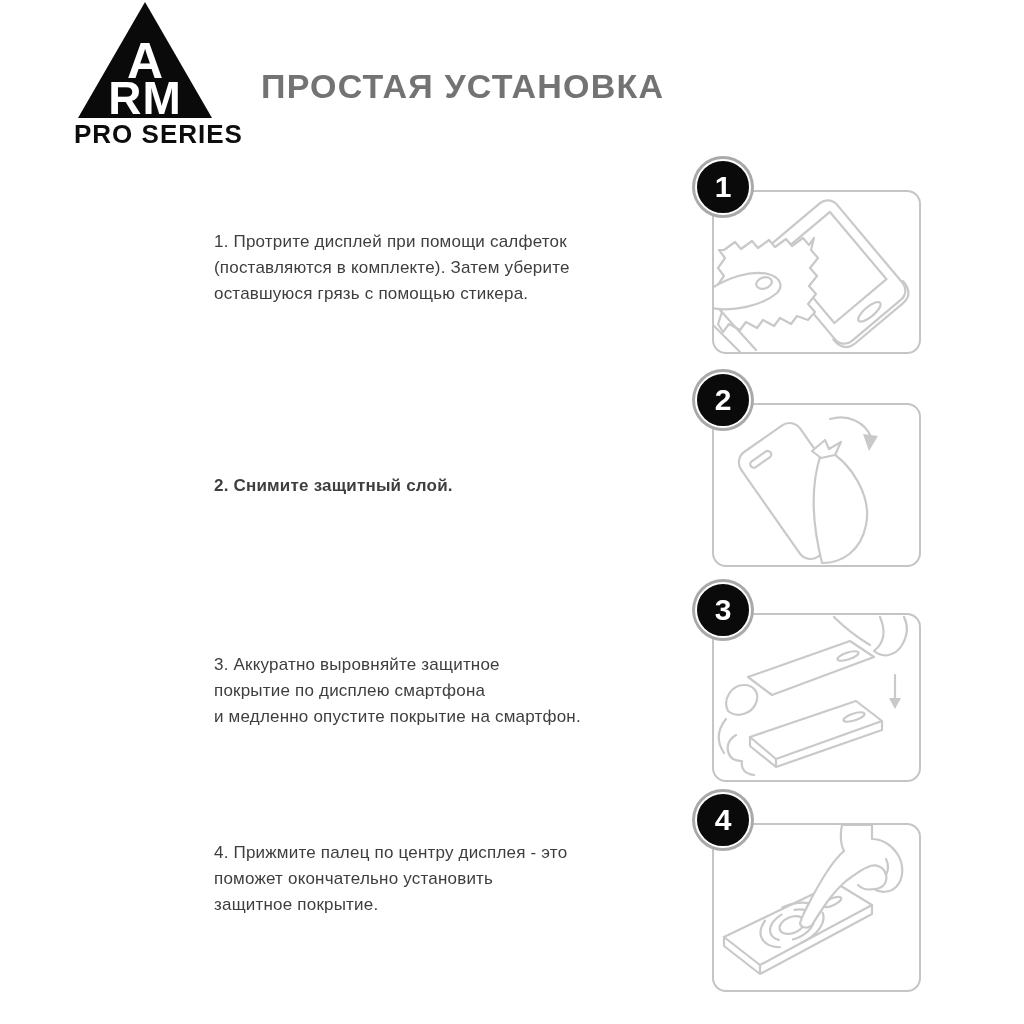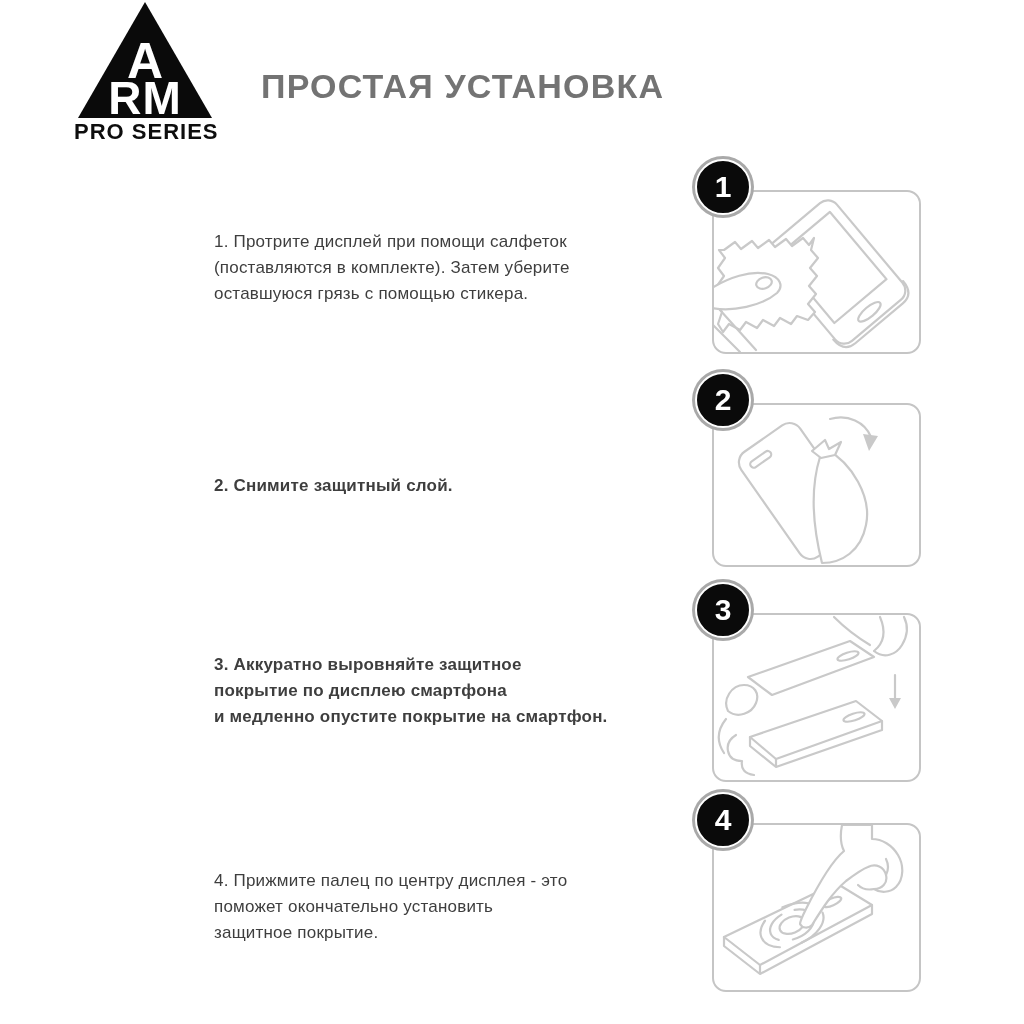--- a/index.html
+++ b/index.html
@@ -4,37 +4,37 @@
 <style>
   html,body{margin:0;padding:0;}
   body{
     width:1024px;height:1024px;background:#ffffff;position:relative;
     font-family:"Liberation Sans","DejaVu Sans",sans-serif;overflow:hidden;
   }
   
   .logo{position:absolute;left:76px;top:2px;width:138px;}
   .logo-sub{
     position:absolute;left:74px;top:119px;width:142px;text-align:center;
-    font-weight:700;font-size:22px;letter-spacing:1px;color:#0d0d0d;white-space:nowrap;
+    font-weight:700;font-size:26px;letter-spacing:1px;color:#0d0d0d;white-space:nowrap;
   }
   
   .page-title{
     position:absolute;left:250px;top:44px;
     font-size:34px;font-weight:800;letter-spacing:1.2px;color:#737373;white-space:nowrap;margin-left:11px;
   }
   
   .step-text{
     position:absolute;left:214px;width:505px;
     font-size:17px;line-height:26px;letter-spacing:0.2px;color:#3e3e3e;
     white-space:pre-line;
   }
   #step-text-1{top:229px;}
   #step-text-2{top:473px;font-weight:bold;}
-  #step-text-3{top:652px;font-weight:bold;}
-  #step-text-4{top:868px;}
+  #step-text-3{top:652px;}
+  #step-text-4{top:840px;}
   
   .figure{
     position:absolute;left:712px;width:209px;box-sizing:border-box;
     border:2px solid #c5c5c5;border-radius:14px;background:#fff;
   }
   #figure-1{top:190px;height:164px;}
   #figure-2{top:403px;height:164px;}
   #figure-3{top:613px;height:169px;}
   #figure-4{top:823px;height:169px;}
   .figure svg{display:block;width:100%;height:100%;}

